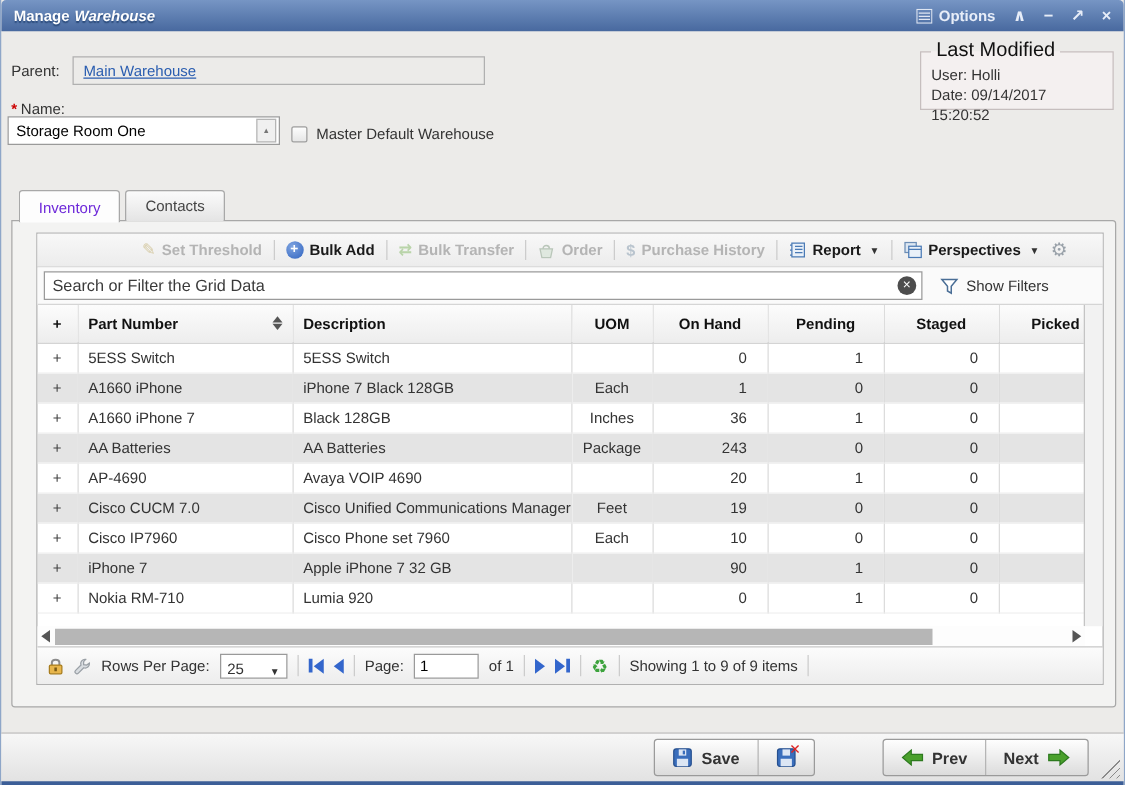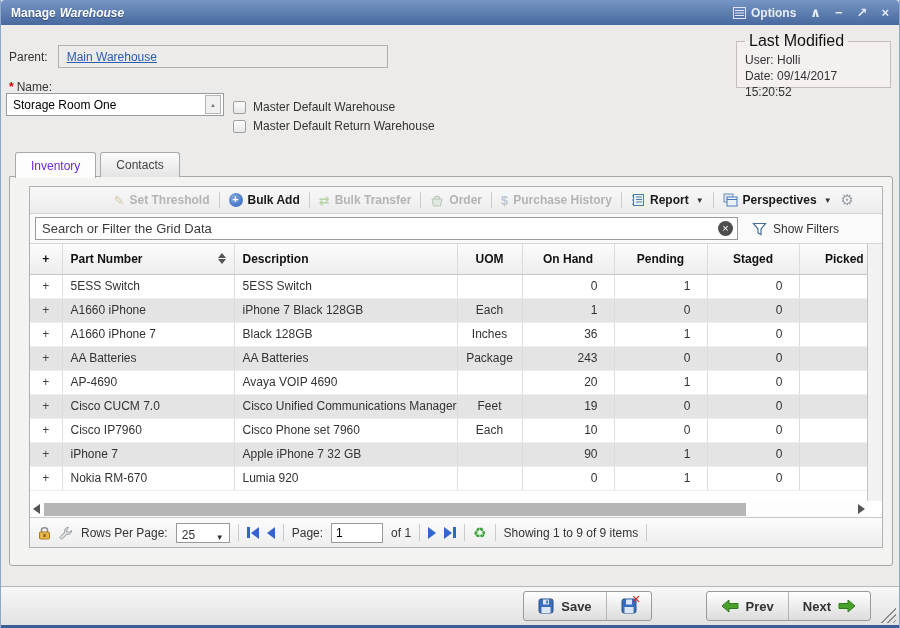--- a/index.html
+++ b/index.html
@@ -174,24 +174,20 @@
   </div>
   <div class="name-wrap">
     <input type="text" value="Storage Room One" style="">
     <span class="name-btn">▲</span>
   </div>
 
   <div class="cb-col">
     <div class="cb-row">
       <span class="cb-box"></span>
       <span>Master Default Warehouse</span>
-    </div>
-    <div class="cb-row">
-      <span class="cb-box"></span>
-      <span>Master Default Return Warehouse</span>
     </div>
   </div>
 
   <fieldset class="lastmod">
     <legend>Last Modified</legend>
     <div>User: Holli</div>
     <div>Date: 09/14/2017 15:20:52</div>
   </fieldset>
 
   <div class="tabs">
@@ -376,21 +372,21 @@
                 <td class="c1">iPhone 7</td>
                 <td class="c2">Apple iPhone 7 32 GB</td>
                 <td class="c3"></td>
                 <td class="c4">90</td>
                 <td class="c5">1</td>
                 <td class="c6">0</td>
                 <td class="c7"></td>
               </tr>
               <tr>
                 <td class="c0">+</td>
-                <td class="c1">Nokia RM-670</td>
+                <td class="c1">Nokia RM-710</td>
                 <td class="c2">Lumia 920</td>
                 <td class="c3"></td>
                 <td class="c4">0</td>
                 <td class="c5">1</td>
                 <td class="c6">0</td>
                 <td class="c7"></td>
               </tr>
             </tbody>
         </table>
       </div>

